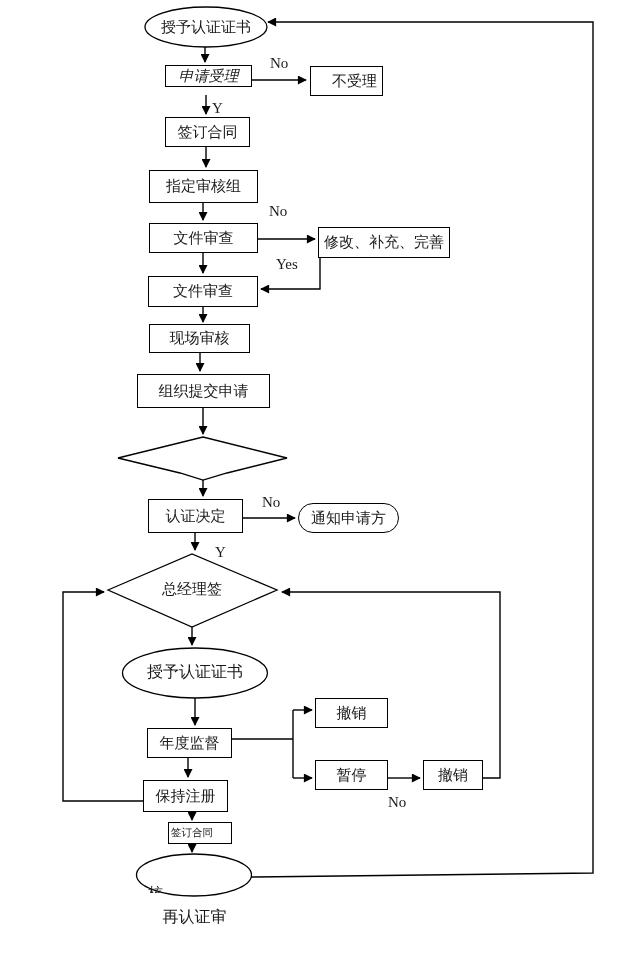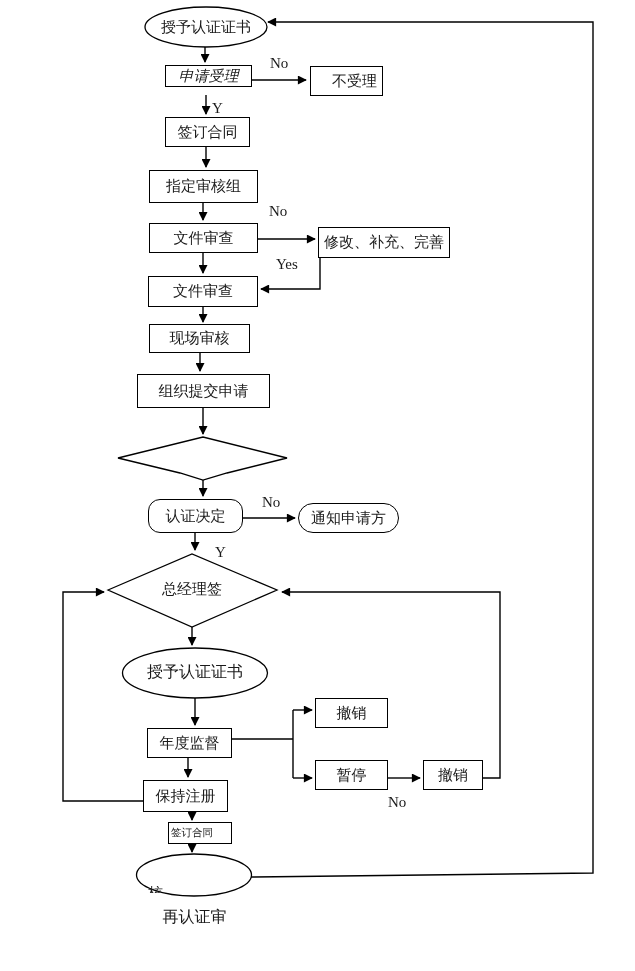--- a/index.html
+++ b/index.html
@@ -87,21 +87,21 @@
 
   <div class="box" style="left:165px;top:65px;width:87px;height:22px;font-style:italic;">申请受理</div>
   <div class="box" style="left:310px;top:66px;width:73px;height:30px;padding-left:16px;">不受理</div>
   <div class="box" style="left:165px;top:117px;width:85px;height:30px;">签订合同</div>
   <div class="box" style="left:149px;top:170px;width:109px;height:33px;">指定审核组</div>
   <div class="box" style="left:149px;top:223px;width:109px;height:30px;">文件审查</div>
   <div class="box" style="left:318px;top:227px;width:132px;height:31px;">修改、补充、完善</div>
   <div class="box" style="left:148px;top:276px;width:110px;height:31px;">文件审查</div>
   <div class="box" style="left:149px;top:324px;width:101px;height:29px;">现场审核</div>
   <div class="box" style="left:137px;top:374px;width:133px;height:34px;">组织提交申请</div>
-  <div class="box" style="left:148px;top:499px;width:95px;height:34px;border-radius:12px;">认证决定</div>
+  <div class="box" style="left:148px;top:499px;width:95px;height:34px;">认证决定</div>
   <div class="box" style="left:298px;top:503px;width:101px;height:30px;border-radius:15px;">通知申请方</div>
   <div class="box" style="left:147px;top:728px;width:85px;height:30px;">年度监督</div>
   <div class="box" style="left:315px;top:698px;width:73px;height:30px;">撤销</div>
   <div class="box" style="left:315px;top:760px;width:73px;height:30px;">暂停</div>
   <div class="box" style="left:423px;top:760px;width:60px;height:30px;">撤销</div>
   <div class="box" style="left:143px;top:780px;width:85px;height:32px;">保持注册</div>
   <div class="box small" style="left:168px;top:822px;width:64px;height:22px;">签订合同</div>
 
   <div class="shape-label" style="left:145px;top:12px;width:122px;height:30px;">授予认证证书</div>
   <div class="shape-label" style="left:108px;top:578px;width:168px;height:22px;font-size:15px;text-align:right;">总经理签</div>

